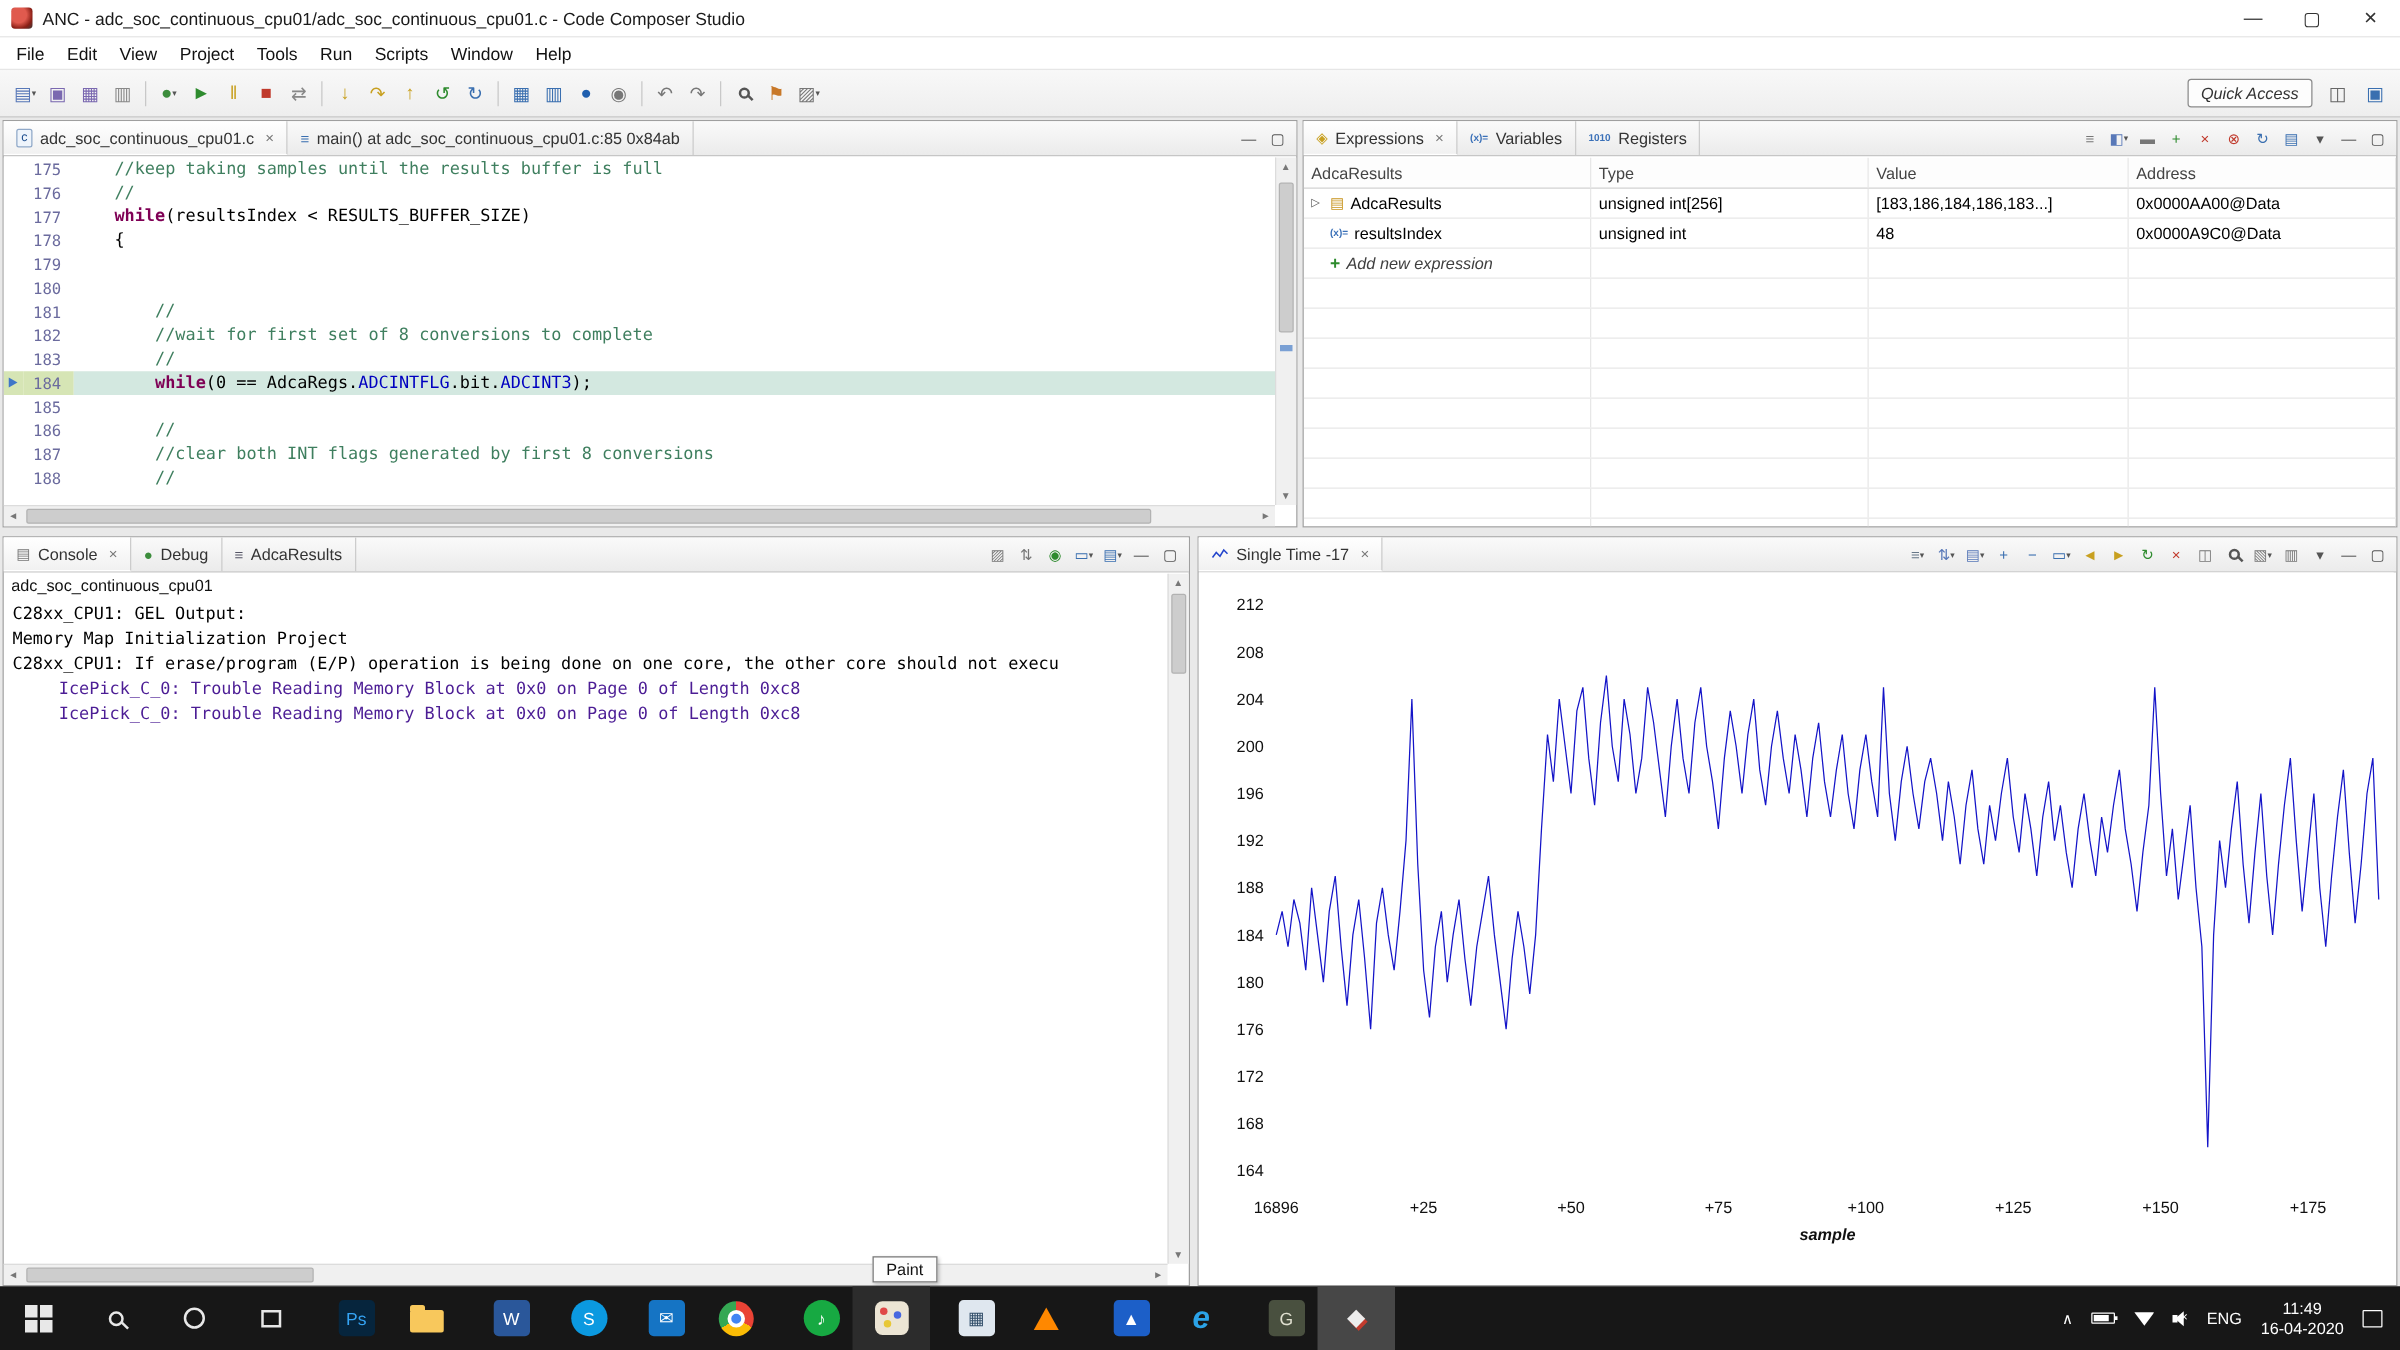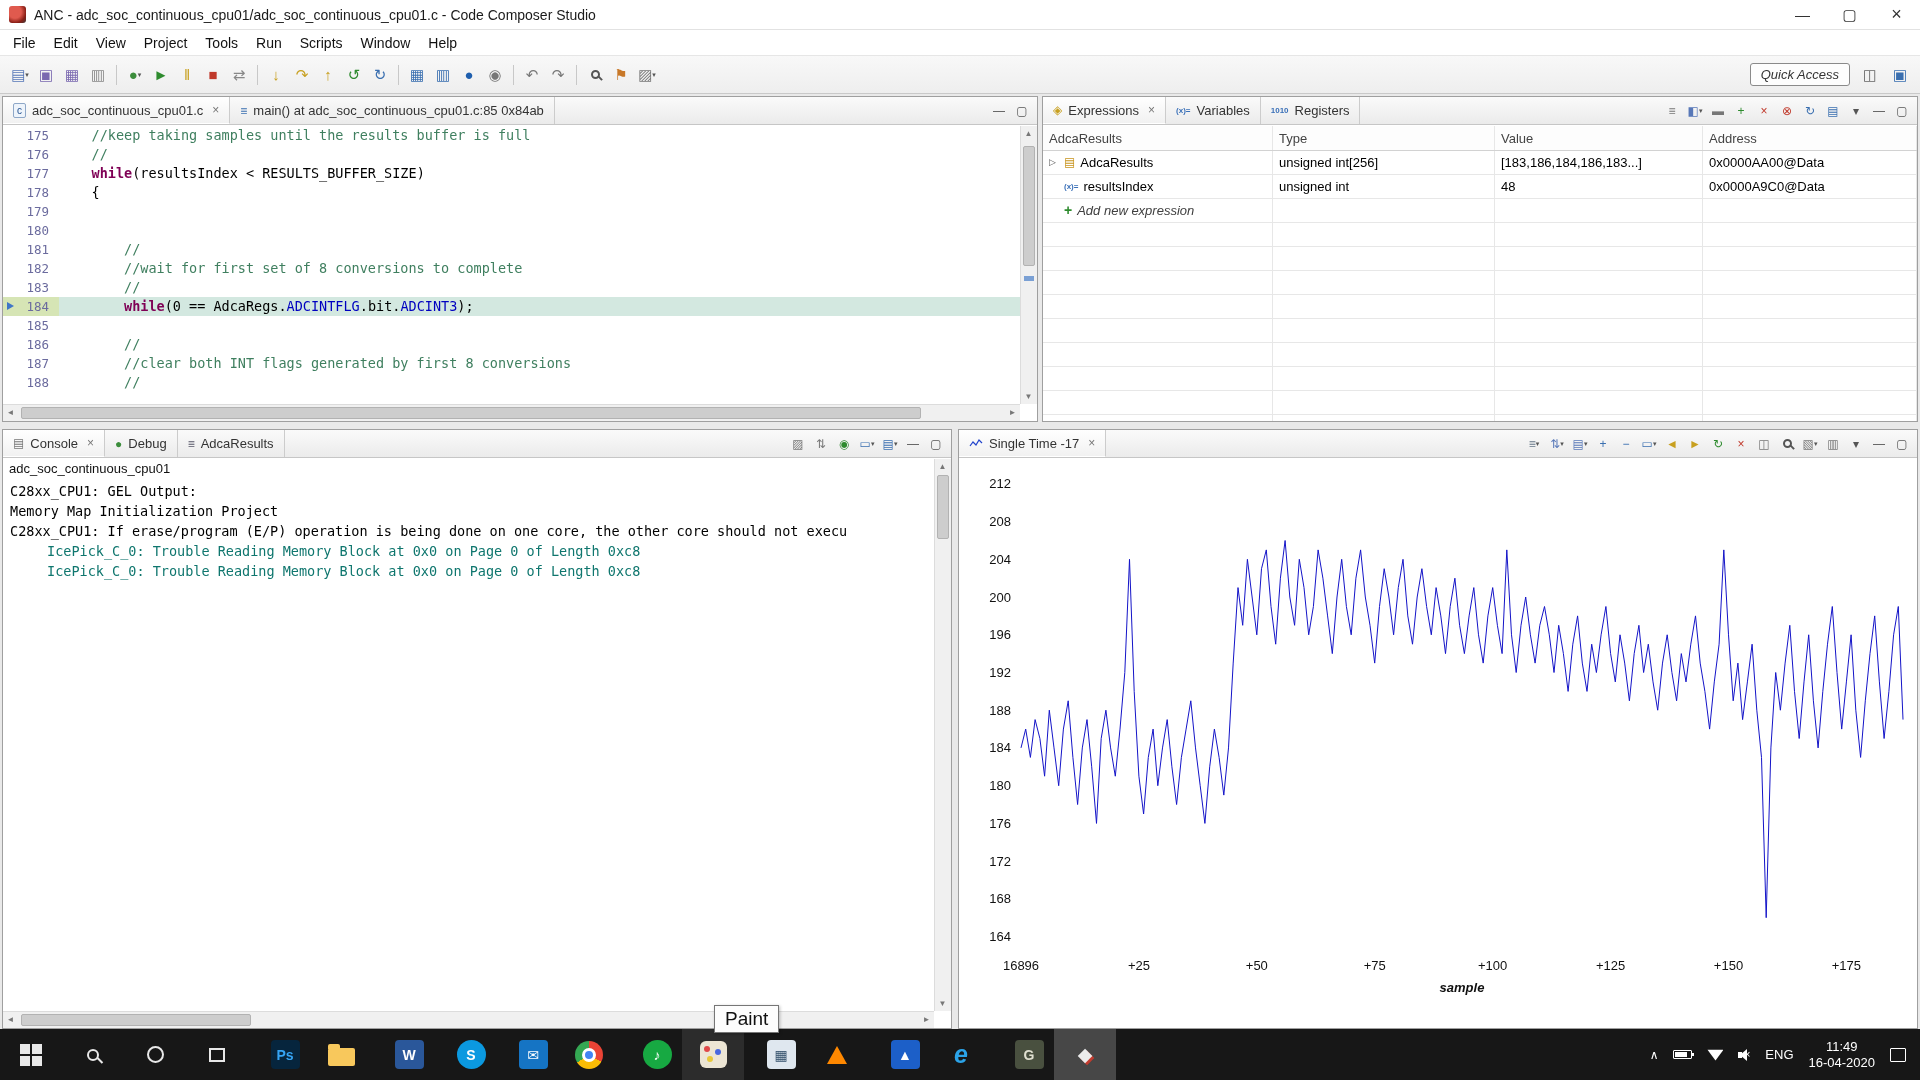--- a/index.html
+++ b/index.html
@@ -77,38 +77,38 @@
   .expr-row.header{height:25px;color:#444;border-bottom:1px solid #d2d2d2;background:#fdfdfd;}
   .expand{width:10px;font-size:9px;color:#555;flex:none;}
   .vicon{font-size:12px;}
   .plus{color:#2e8b2e;font-weight:bold;font-size:14px;}
   .addtext{font-style:italic;color:#404040;}
 
   
   #console-title{position:absolute;top:31px;left:6px;font-size:13px;color:#111;}
   #console-lines{position:absolute;top:51px;left:0;right:17px;bottom:17px;overflow:hidden;}
   .console-line{font-family:"DejaVu Sans Mono","Liberation Mono",monospace;font-size:13.5px;height:20px;line-height:20px;white-space:pre;padding-left:7px;color:#000;}
-  .console-line.err{color:#0f766e;padding-left:44px;}
+  .console-line.err{color:#4c1d95;padding-left:44px;}
 
   
   #chart-svg{position:absolute;left:0;top:28px;width:956px;height:570px;background:#fff;font-family:"Liberation Sans","DejaVu Sans",sans-serif;}
   #chart-svg text.tick{font-size:13px;fill:#111;}
   #chart-svg text.xlabel{font-size:13px;font-weight:bold;font-style:italic;fill:#111;}
 
   
   #taskbar{position:absolute;left:0;bottom:0;width:1920px;height:51px;background:#171717;display:flex;align-items:stretch;z-index:20;}
   #taskbar-apps{display:flex;align-items:stretch;}
   .tb-btn{width:62px;display:flex;align-items:center;justify-content:center;}
   .tb-btn.hover{background:#2c2c2c;}
   .tb-btn.active{background:#474747;}
   .win-logo{display:grid;grid-template-columns:10px 10px;grid-template-rows:10px 10px;gap:2px;transform:none;}
   .win-logo span{background:#e8e8e8;}
   .cortana{width:17px;height:17px;border:2px solid #e8e8e8;border-radius:50%;}
   .tv{width:16px;height:14px;border:2px solid #e8e8e8;}
-  .tile{width:29px;height:29px;border-radius:4px;display:flex;align-items:center;justify-content:center;font-weight:bold;font-size:14px;margin-left:12px;}
+  .tile{width:29px;height:29px;border-radius:4px;display:flex;align-items:center;justify-content:center;font-weight:normal;font-size:14px;margin-left:12px;}
   .tile.circle{border-radius:50%;}
   .folder{width:27px;height:18px;background:#f8c85c;border-radius:2px;position:relative;margin-top:4px;}
   .folder::before{content:"";position:absolute;top:-4px;left:0;width:12px;height:5px;background:#f8c85c;border-radius:2px 2px 0 0;}
   .chrome{width:28px;height:28px;border-radius:50%;background:conic-gradient(#ea4335 0 33%,#fbbc05 33% 66%,#34a853 66% 100%);position:relative;}
   .chrome::after{content:"";position:absolute;inset:7px;border-radius:50%;background:#4285f4;border:3px solid #fff;}
   .paint-tile{width:27px;height:27px;background:#ece5d4;border-radius:6px;position:relative;}
   .paint-tile i{position:absolute;width:6px;height:6px;border-radius:50%;}
   .paint-tile i:nth-child(1){background:#e04848;left:4px;top:5px;}
   .paint-tile i:nth-child(2){background:#4868e0;left:15px;top:8px;}
   .paint-tile i:nth-child(3){background:#e8c838;left:7px;top:15px;}
@@ -122,21 +122,21 @@
   .battery::after{content:"";position:absolute;right:-3px;top:2px;width:2px;height:3px;background:#fff;}
   .wifi{width:16px;height:12px;background:#fff;clip-path:polygon(50% 100%,0 10%,100% 10%);}
   .spk{position:relative;width:12px;height:12px;}
   .spk::before{content:"";position:absolute;left:0;top:3px;width:4px;height:6px;background:#fff;}
   .spk::after{content:"";position:absolute;left:2px;top:0;border-top:6px solid transparent;border-bottom:6px solid transparent;border-right:7px solid #fff;}
   .mutex{font-size:10px;color:#fff;margin-left:-6px;}
   #tray-lang{font-size:13px;}
   #clock{text-align:center;line-height:16px;font-size:13px;}
   .ac{width:16px;height:14px;border:1px solid #fff;border-radius:1px;}
 
-  #tooltip{position:absolute;left:698px;top:1005px;background:#fdfdfd;border:1px solid #767676;font-size:19px;color:#111;padding:2px 10px;z-index:30;box-shadow:1px 1px 3px rgba(0,0,0,.25);margin-left:16px;}
+  #tooltip{position:absolute;left:698px;top:1005px;background:#fdfdfd;border:1px solid #767676;font-size:13px;color:#111;padding:2px 10px;z-index:30;box-shadow:1px 1px 3px rgba(0,0,0,.25);}
 </style>
 </head>
 <body>
 
 <div id="screen">
 
   <div id="titlebar">
     <span id="app-logo"></span>
     <span id="window-title">ANC - adc_soc_continuous_cpu01/adc_soc_continuous_cpu01.c - Code Composer Studio</span>
     <div id="win-controls">

